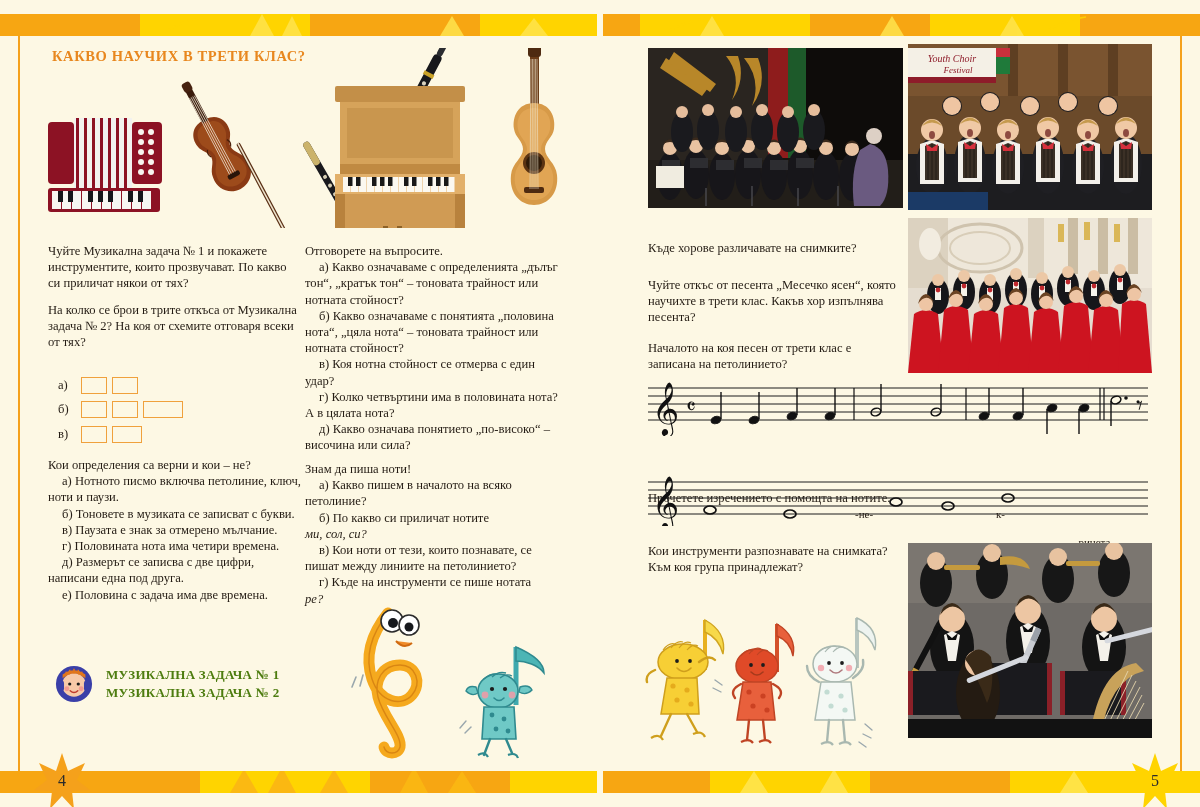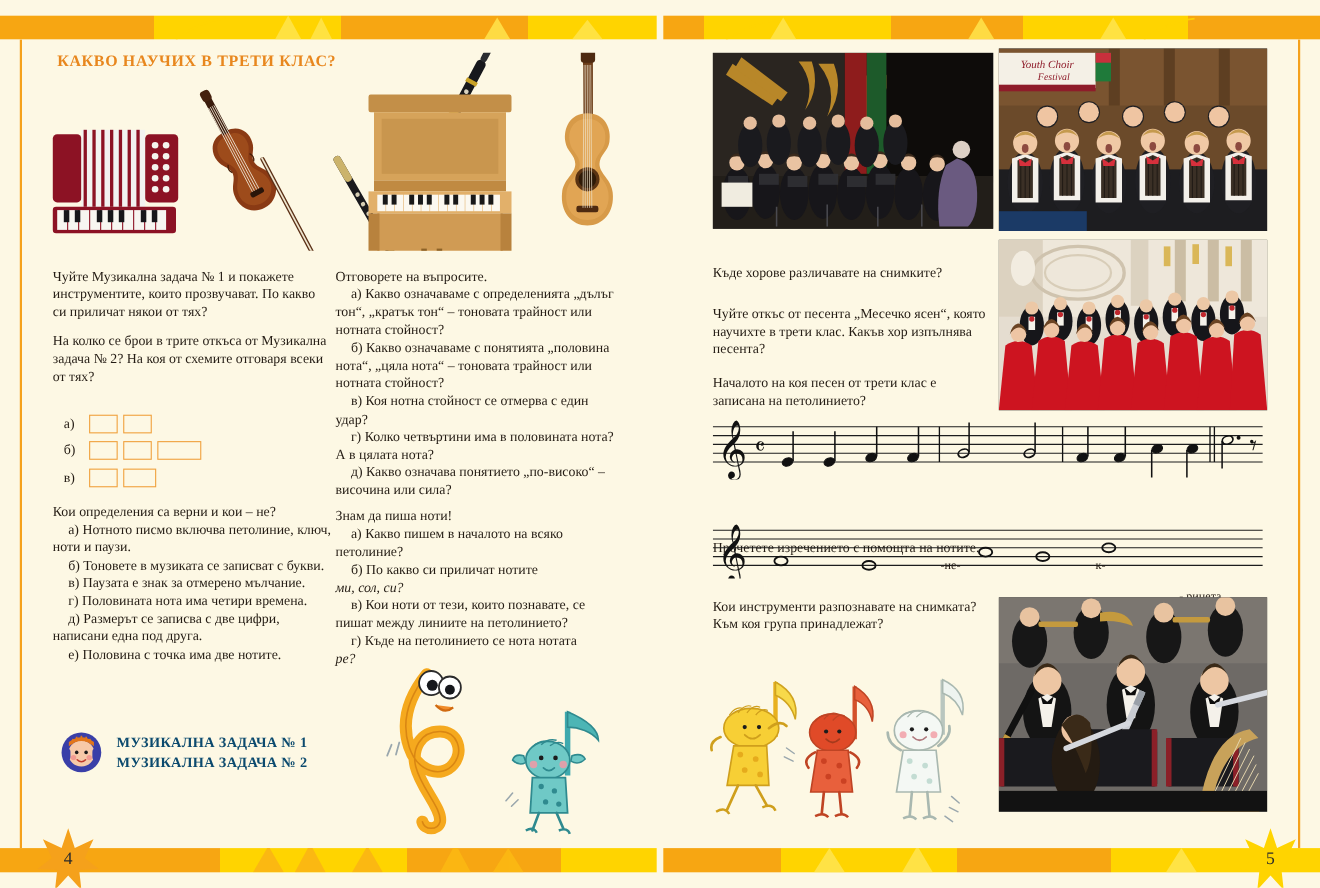--- a/index.html
+++ b/index.html
@@ -52,21 +52,21 @@
   .scheme-row { position: absolute; display: flex; align-items: center; gap: 5px; }
   .scheme-row .lbl { font-size: 12.6px; color: #241c14; width: 18px; }
   .bx { border: 1.6px solid #f0a13c; background: #fdf8e4; height: 17px; }
 
   
   .badge { position: absolute; display: flex; align-items: center; gap: 13px; }
   .badge .kid { width: 38px; height: 38px; flex: none; }
   .badge .lines {
     font-family: "Liberation Serif", serif;
     font-weight: bold; font-size: 13px; line-height: 18px;
-    color: #0c4a6e; letter-spacing: .3px;
+    color: #4d7c0f; letter-spacing: .3px;
   }
 
   
   .photo { position: absolute; overflow: hidden; background: #3a3a3a; }
   .photo svg { display: block; width: 100%; height: 100%; }
 
   
   .staff { position: absolute; }
   .staff svg { display: block; }
   .lyric {
@@ -347,21 +347,21 @@
     <span class="bx" style="width:30px"></span>
   </div>
 
   <div class="para" style="left:48px;top:457px;width:255px;">
     <span>Кои определения са верни и кои – не?</span>
     <span class="ind">а) Нотното писмо включва петолиние, ключ, ноти и паузи.</span>
     <span class="ind">б) Тоновете в музиката се записват с букви.</span>
     <span class="ind">в) Паузата е знак за отмерено мълчание.</span>
     <span class="ind">г) Половината нота има четири времена.</span>
     <span class="ind">д) Размерът се записва с две цифри, написани една под друга.</span>
-    <span class="ind">е) Половина с точка има две нотите.</span>
+    <span class="ind">е) Половина с задача има две времена.</span>
   </div>
 
   <div class="badge" style="left:55px;top:665px;">
     <svg class="kid" viewBox="0 0 40 40">
       <circle cx="20" cy="20" r="19" fill="#3a3fa8"></circle>
       <circle cx="20" cy="21" r="12.5" fill="#f7c9a8"></circle>
       <path d="M8 14 Q20 4 32 14 L32 10 Q20 1 8 10 Z" fill="#e2761b"></path>
       <g stroke="#e2761b" stroke-width="1.6">
           <line x1="11" y1="12" x2="12" y2="7"></line>
           <line x1="15" y1="10" x2="15.5" y2="5"></line>
@@ -395,21 +395,21 @@
     <span class="ind">г) Колко четвъртини има в половината нота? А в цялата нота?</span>
     <span class="ind">д) Какво означава понятието „по-високо“ – височина или сила?</span>
   </div>
 
   <div class="para" style="left:305px;top:461px;width:255px;">
     <span>Знам да пиша ноти!</span>
     <span class="ind">а) Какво пишем в началото на всяко петолиние?</span>
     <span class="ind">б) По какво си приличат нотите</span>
     <span class="it" style="display:block">ми, сол, си?</span>
     <span class="ind">в) Кои ноти от тези, които познавате, се пишат между линиите на петолинието?</span>
-    <span class="ind">г) Къде на петолинието се нота нотата</span>
+    <span class="ind">г) Къде на инструменти се пише нотата</span>
     <span class="it" style="display:block">ре?</span>
   </div>
 
   <div class="art" style="left:330px;top:595px;">
     <svg width="225" height="165" viewBox="0 0 225 165">
 
       <g stroke="#d98613" stroke-width="2.2" fill="none" stroke-linecap="round">
         <path d="M58 18 C42 38 34 60 42 84 C50 108 72 112 82 100 C92 88 86 70 70 70 C52 70 44 86 48 102 C53 122 72 140 70 152 C68 160 56 160 54 152" stroke="#f5a91e" stroke-width="11"></path>
         <path d="M58 18 C42 38 34 60 42 84 C50 108 72 112 82 100 C92 88 86 70 70 70 C52 70 44 86 48 102 C53 122 72 140 70 152 C68 160 56 160 54 152" stroke="#d98613" stroke-width="1.4"></path>
       </g>

